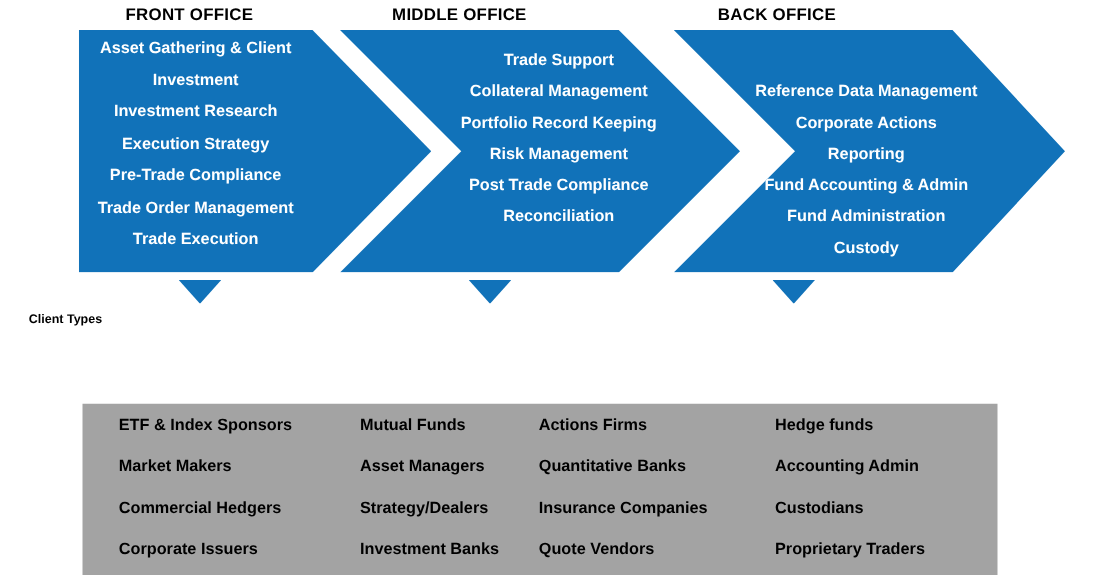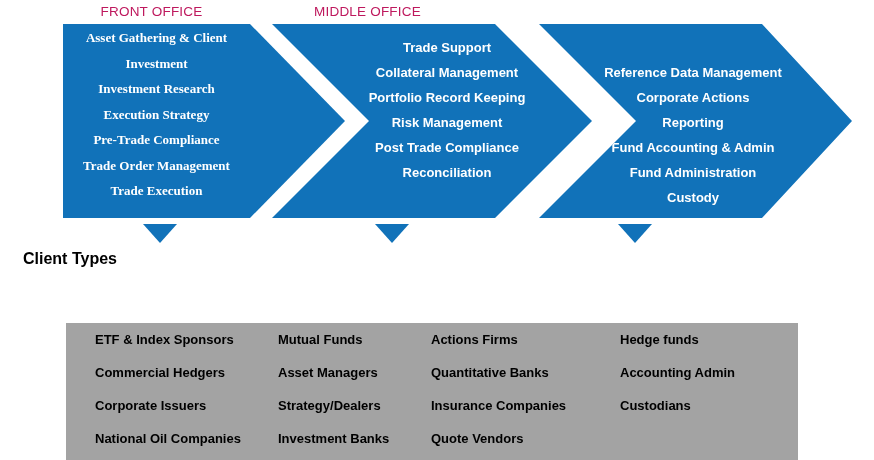--- a/index.html
+++ b/index.html
@@ -1,70 +1,71 @@
 <!DOCTYPE html>
 <html><head>
 <meta charset="utf-8">
 <style>
   html,body{margin:0;padding:0;background:#ffffff;}
   .canvas{
     position:relative;width:874px;height:460px;background:#ffffff;overflow:hidden;
     font-family:"Liberation Sans","DejaVu Sans",sans-serif;
   }
   .office-title{
-    position:absolute;top:4px;height:16px;font-size:13.5px;font-weight:normal;
-    color:#be185d;text-align:center;letter-spacing:0.2px;white-space:nowrap;
+    position:absolute;top:4px;height:16px;font-size:13.5px;font-weight:bold;
+    color:#000000;text-align:center;letter-spacing:0.2px;white-space:nowrap;
   }
   .t-front{left:58px;width:187px;}
   .t-middle{left:256px;width:223px;}
   .t-back{left:510px;width:223px;}
   .chevron{position:absolute;top:24px;height:194px;background:#1172b9;}
   .chev-front{left:63px;width:282px;clip-path:polygon(0 0,187px 0,282px 97px,187px 194px,0 194px);}
   .chev-middle{left:272px;width:320px;clip-path:polygon(0 0,223px 0,320px 97px,223px 194px,0 194px,97px 97px);text-decoration:underline;}
   .chev-back{left:539px;width:313px;clip-path:polygon(0 0,223px 0,313px 97px,223px 194px,0 194px,97px 97px);}
   .lines{position:absolute;text-align:center;}
   .chev-front .lines{left:0;top:1px;width:187px;}
   .chev-middle .lines{left:55px;top:11px;width:240px;}
   .chev-back .lines{left:34px;top:36px;width:240px;}
-  .chev-front .line{height:25.5px;line-height:25.5px;font-family:Liberation Serif, serif;}
+  .chev-front .line{height:25.5px;line-height:25.5px;}
   .line{
     height:25px;line-height:25px;font-size:13px;font-weight:bold;color:#ffffff;
     white-space:nowrap;
   }
   .down-tri{
     position:absolute;top:224px;width:34px;height:19px;background:#1172b9;
     clip-path:polygon(0 0,100% 0,50% 100%);
   }
   .tri-1{left:143px;}
   .tri-2{left:375px;}
   .tri-3{left:618px;}
   .client-label{
-    position:absolute;left:23px;top:250px;font-size:16px;font-weight:bold;color:#000000;
+    position:absolute;left:23px;top:250px;font-size:10px;font-weight:bold;color:#000000;
     white-space:nowrap;
   }
   .client-panel{
     position:absolute;left:66px;top:285px;width:732px;height:161px;background:#a3a3a3;margin-top:38px;
   }
   .client-col{position:absolute;top:0;}
   .col-1{left:29px;}
-  .col-2{left:212px;}
+  .col-2{left:222px;}
   .col-3{left:365px;}
   .col-4{left:554px;}
   .client-item{
     height:33px;line-height:33px;font-size:13px;font-weight:bold;color:#000000;
     white-space:nowrap;
   }
 </style>
 </head>
 <body>
 
 <div class="canvas">
 
   <div class="office-title t-front">FRONT OFFICE</div>
   <div class="office-title t-middle">MIDDLE OFFICE</div>
+  <div class="office-title t-back">BACK OFFICE</div>
 
   <div class="chevron chev-front">
     <div class="lines">
       <div class="line">Asset Gathering &amp; Client</div>
       <div class="line">Investment</div>
       <div class="line">Investment Research</div>
       <div class="line">Execution Strategy</div>
       <div class="line">Pre-Trade Compliance</div>
       <div class="line">Trade Order Management</div>
       <div class="line">Trade Execution</div>
@@ -95,36 +96,38 @@
 
   <div class="down-tri tri-1"></div>
   <div class="down-tri tri-2"></div>
   <div class="down-tri tri-3"></div>
 
   <div class="client-label">Client Types</div>
 
   <div class="client-panel">
     <div class="client-col col-1">
       <div class="client-item">ETF &amp; Index Sponsors</div>
+      <div class="client-item">Market Makers</div>
       <div class="client-item">Commercial Hedgers</div>
       <div class="client-item">Corporate Issuers</div>
       <div class="client-item">National Oil Companies</div>
     </div>
     <div class="client-col col-2">
       <div class="client-item">Mutual Funds</div>
       <div class="client-item">Asset Managers</div>
       <div class="client-item">Strategy/Dealers</div>
       <div class="client-item">Investment Banks</div>
     </div>
     <div class="client-col col-3">
       <div class="client-item">Actions Firms</div>
       <div class="client-item">Quantitative Banks</div>
       <div class="client-item">Insurance Companies</div>
       <div class="client-item">Quote Vendors</div>
     </div>
     <div class="client-col col-4">
       <div class="client-item">Hedge funds</div>
       <div class="client-item">Accounting Admin</div>
       <div class="client-item">Custodians</div>
+      <div class="client-item">Proprietary Traders</div>
     </div>
   </div>
 
 </div>
 
 </body></html>

